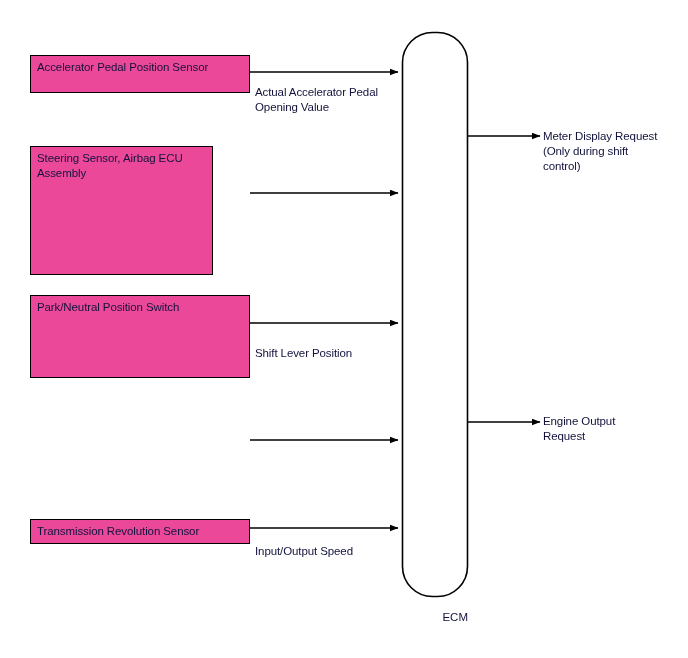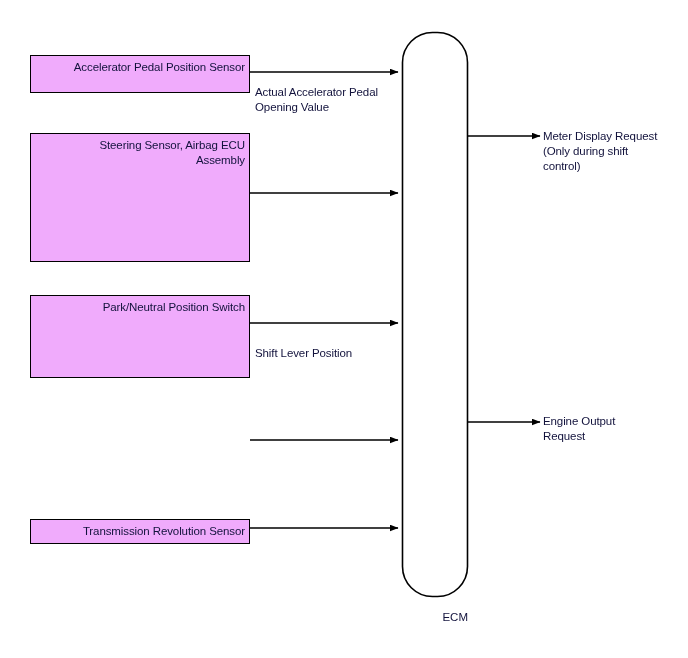--- a/index.html
+++ b/index.html
@@ -19,22 +19,21 @@
     position: absolute;
     left: 0;
     top: 0;
     width: 688px;
     height: 658px;
   }
   .box {
     position: absolute;
     box-sizing: border-box;
     border: 1.6px solid #000000;
-    background: #f0abfc;
-    text-align: right;
+    background: #ec4899;
   }
   .box-label {
     position: absolute;
     left: 6px;
     top: 4px;
     right: 4px;
     font-size: 11.5px;
     line-height: 15px;
     color: #12123c;
     white-space: pre-line;
@@ -84,34 +83,35 @@
 
     <path d="M 468 422 L 540 422" fill="none" stroke="#000000" stroke-width="1.3" marker-end="url(#arrowhead)"></path>
   </svg>
 
   <div class="box" style="left:30px; top:55px; width:220px; height:38px;">
     <span class="box-label">Accelerator Pedal Position Sensor</span>
   </div>
   <div class="edge-label" style="left:255px; top:85px; width:160px;">Actual Accelerator Pedal
 Opening Value</div>
 
-  <div class="box" style="left:30px; top:133px; width:220px; height:129px;">
+  <div class="box" style="left:30px; top:146px; width:183px; height:129px;">
     <span class="box-label">Steering Sensor, Airbag ECU
 Assembly</span>
   </div>
 
   <div class="box" style="left:30px; top:295px; width:220px; height:83px;">
     <span class="box-label">Park/Neutral Position Switch</span>
   </div>
   <div class="edge-label" style="left:255px; top:346px; width:160px;">Shift Lever Position</div>
 
 
   <div class="box" style="left:30px; top:519px; width:220px; height:25px;">
     <span class="box-label">Transmission Revolution Sensor</span>
   </div>
+  <div class="edge-label" style="left:255px; top:544px; width:160px;">Input/Output Speed</div>
 
   <div class="edge-label" style="left:543px; top:129px; width:150px;">Meter Display Request
 (Only during shift
 control)</div>
 
   <div class="edge-label" style="left:543px; top:414px; width:150px;">Engine Output
 Request</div>
 
   <div class="ecm-label" style="left:402px; top:610px; width:66px;">ECM</div>
 

